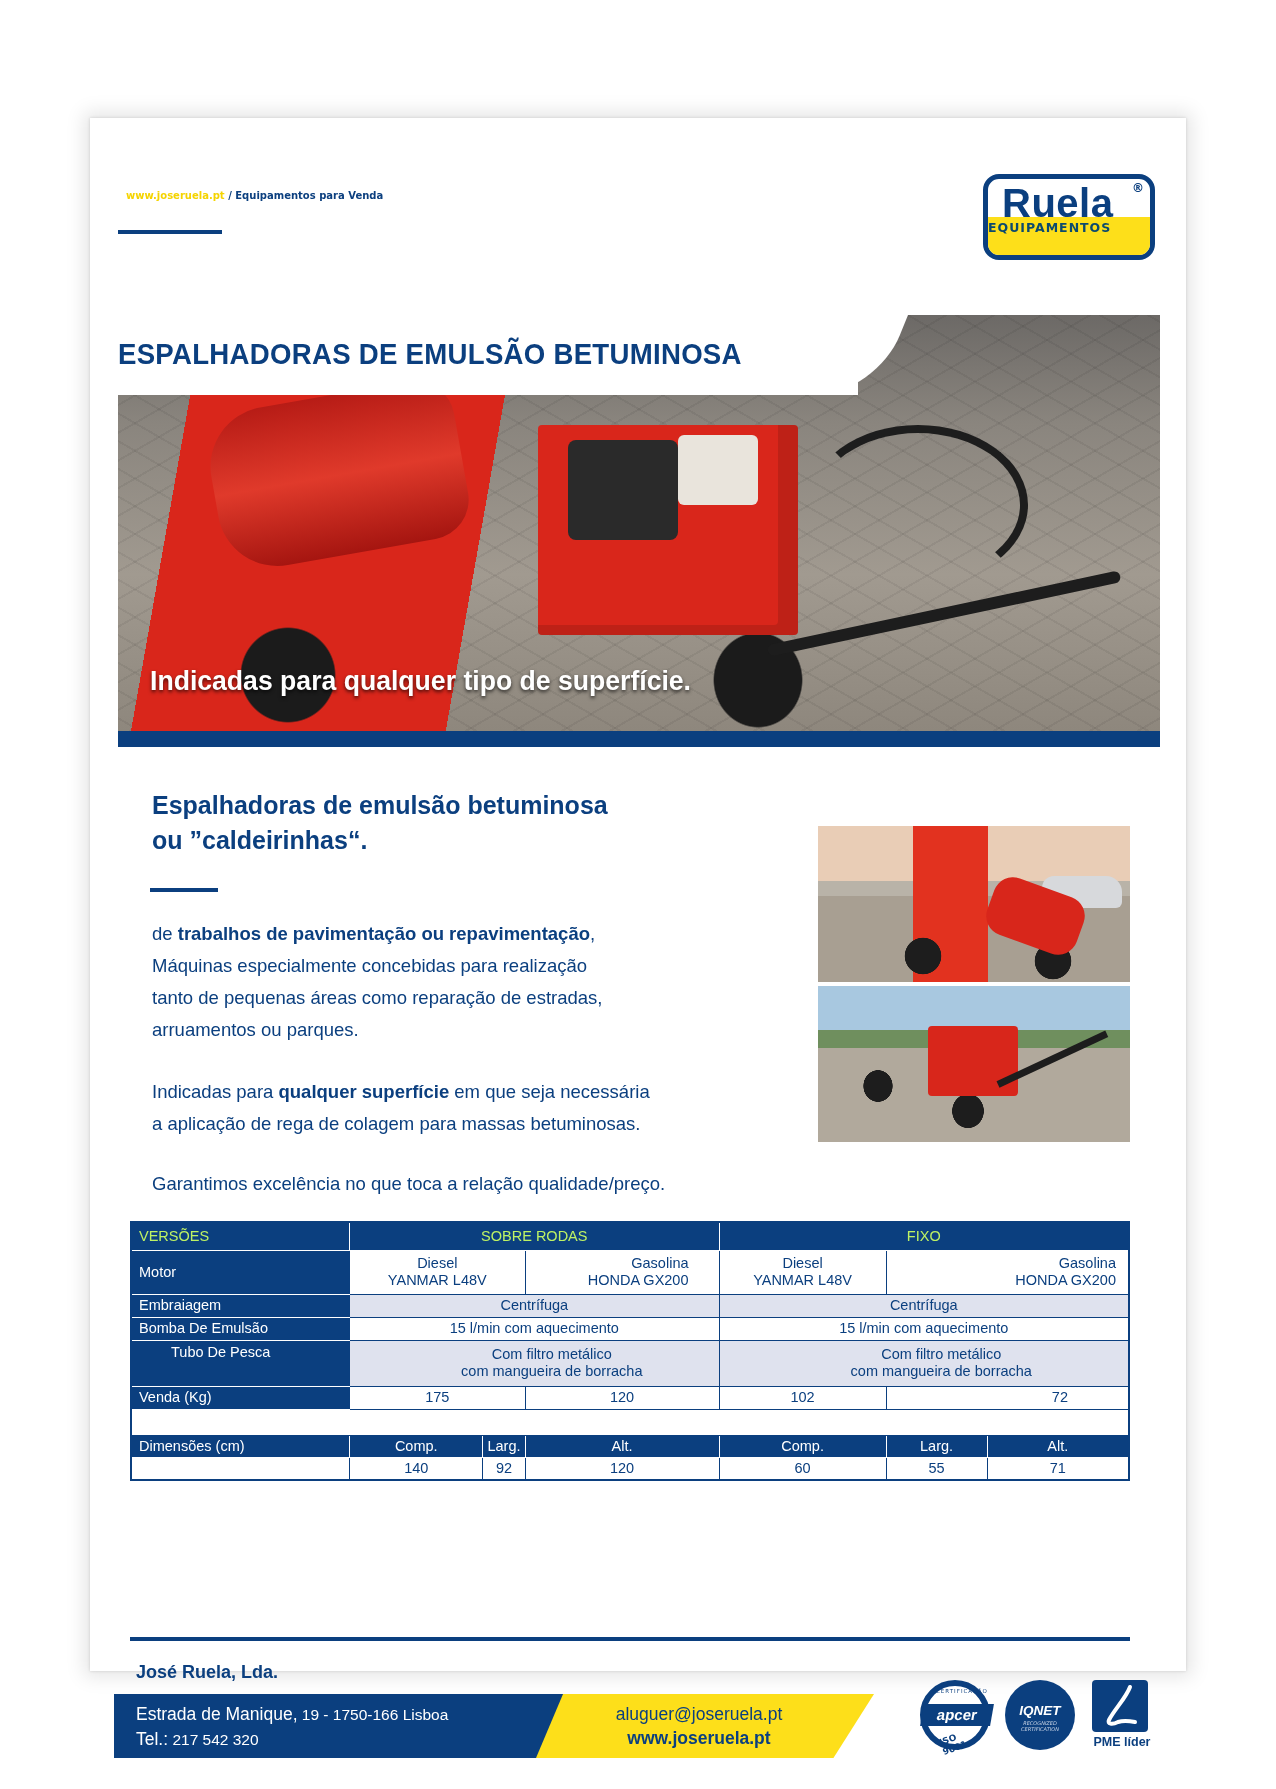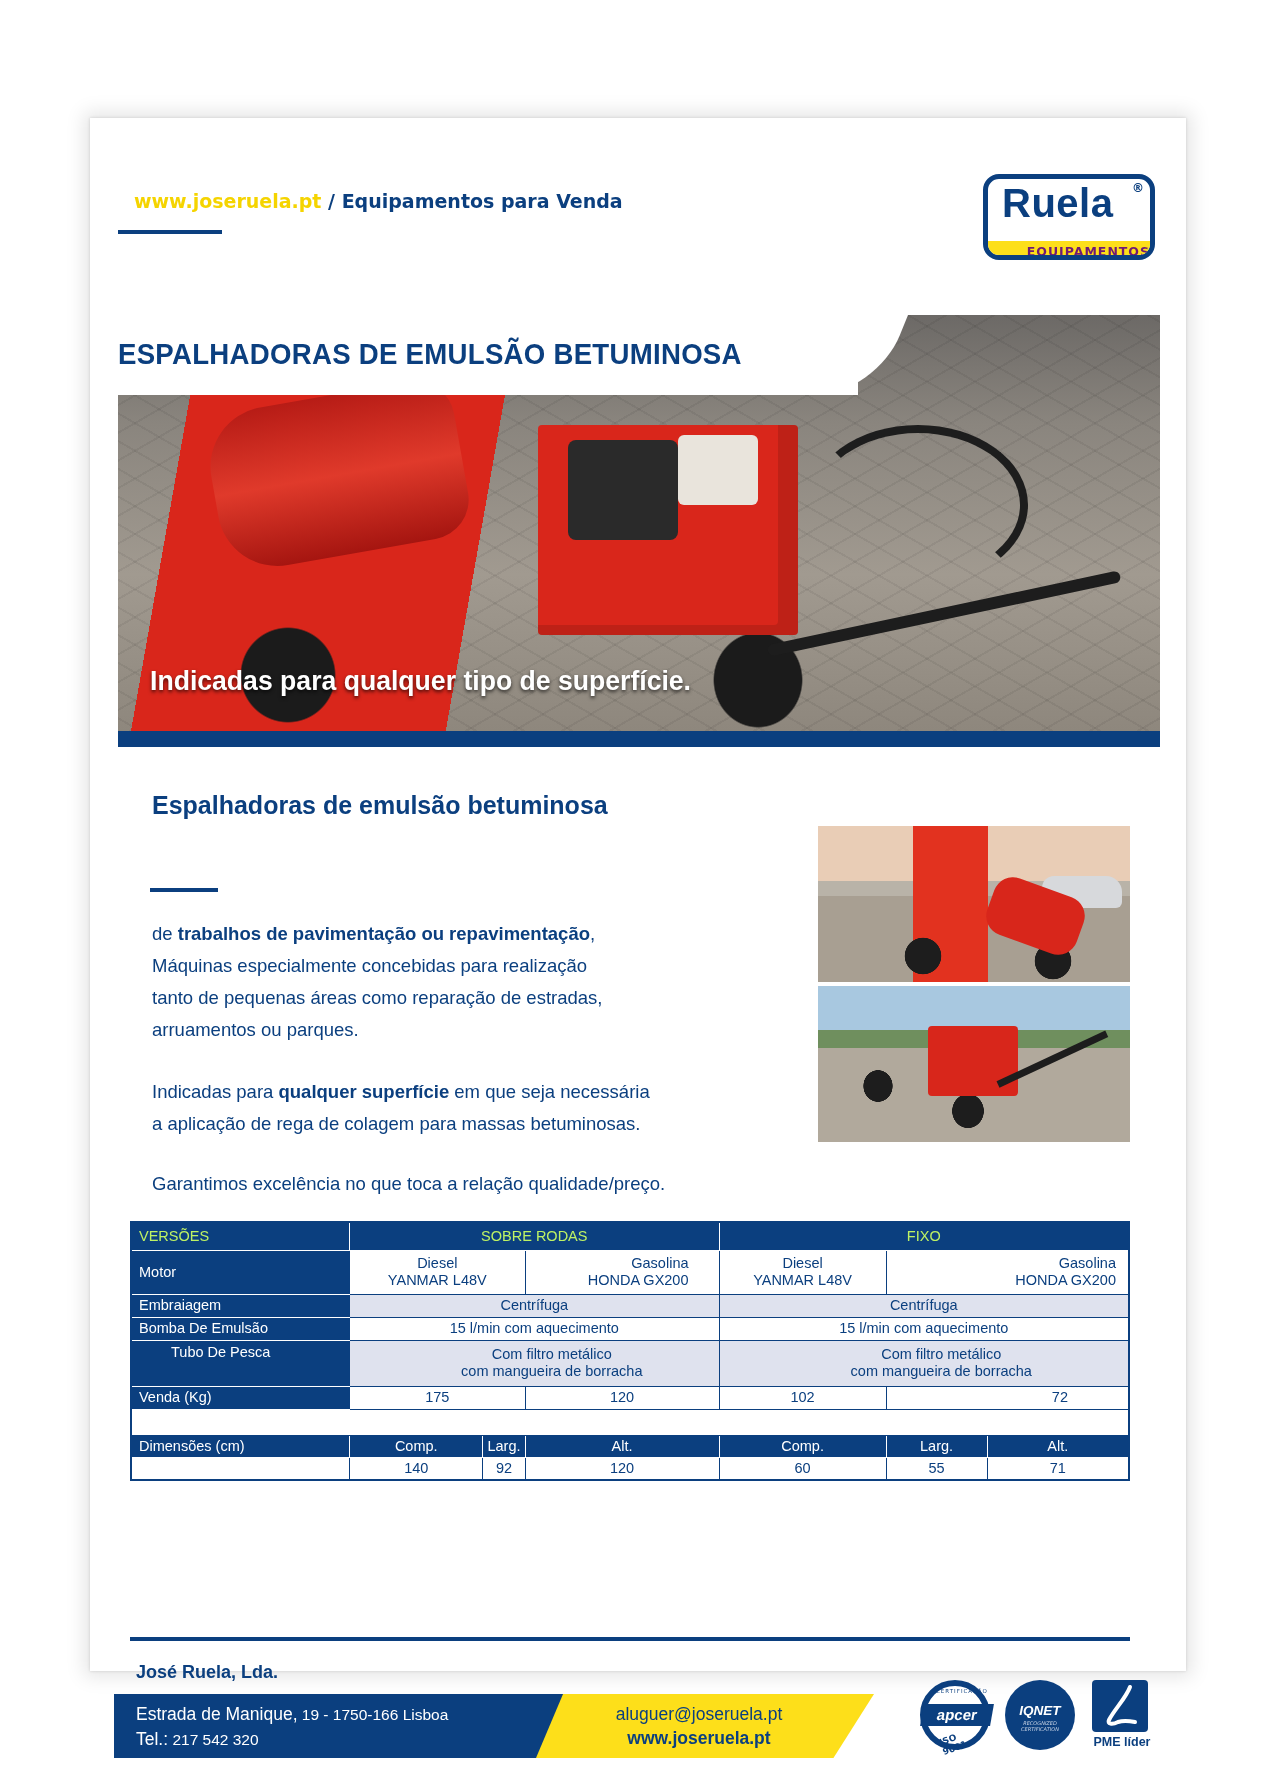--- a/index.html
+++ b/index.html
@@ -7,29 +7,29 @@
   body { font-family: "DejaVu Sans", sans-serif; color: #0b3f7f; position: relative; }
 
   .sheet {
     position: absolute; left: 90px; top: 118px; width: 1096px; height: 1553px;
     background: #fff;
     box-shadow: 0 0 18px 6px rgba(0,0,0,0.10), 0 0 3px rgba(0,0,0,0.15);
   }
   .abs { position: absolute; }
 
   
-  .crumb { left: 44px; top: 72px; font-size: 19px; font-weight: bold; white-space: nowrap; }
+  .crumb { left: 36px; top: 72px; font-size: 10px; font-weight: bold; white-space: nowrap; }
   .crumb .site { color: #f5d400; }
   .crumb .sep, .crumb .section { color: #0b3f7f; }
   .crumb-rule { left: 28px; top: 112px; width: 104px; height: 4px; background: #0b3f7f; }
 
   .logo { left: 893px; top: 56px; width: 172px; height: 86px; border: 5px solid #0b3f7f; border-radius: 16px; background: #fff; overflow: hidden; }
   .logo .word { position: absolute; left: 14px; top: 2px; font-size: 40px; font-weight: bold; color: #0b3f7f; letter-spacing: 0.5px; font-family: "Liberation Sans", sans-serif; }
   .logo .reg { position: absolute; right: 6px; top: 2px; font-size: 12px; font-weight: bold; color: #0b3f7f; }
-  .logo .band { position: absolute; left: 0; right: 0; bottom: 0; height: 14px; background: #fddf1a; color: #701a75; font-weight: bold; font-size: 12.5px; text-align: right; line-height: 22px; letter-spacing: 1px; }
+  .logo .band { position: absolute; left: 0; right: 0; bottom: 0; height: 38px; background: #fddf1a; color: #0c4a6e; font-weight: bold; font-size: 12.5px; text-align: left; line-height: 22px; letter-spacing: 1px; }
 
   
   .hero { left: 28px; top: 197px; width: 1042px; height: 432px; overflow: hidden; }
   .hero-photo { position: absolute; inset: 0;
     background:
       radial-gradient(ellipse 80px 80px at 170px 360px, #1b1b1b 0 58%, transparent 60%),
       radial-gradient(ellipse 30px 30px at 170px 360px, #9aa1a6 0 90%, transparent 92%),
       radial-gradient(ellipse 75px 80px at 640px 365px, #1b1b1b 0 58%, transparent 60%),
       radial-gradient(ellipse 32px 34px at 640px 365px, #9aa1a6 0 90%, transparent 92%),
       linear-gradient(100deg, transparent 0 85px, #d9261b 85px 395px, transparent 395px),
@@ -149,20 +149,21 @@
     </div>
     <div class="title-mask"></div>
     <div class="title-curve"></div>
     <h1 class="page-title">ESPALHADORAS DE EMULSÃO BETUMINOSA</h1>
     <div class="hero-caption">Indicadas para qualquer tipo de superfície.</div>
     <div class="hero-bar"></div>
   </div>
 
   <div class="abs subhead">
     <div>Espalhadoras de emulsão betuminosa</div>
+    <div>ou ”caldeirinhas“.</div>
   </div>
   <div class="abs sub-rule"></div>
 
   <div class="abs para p1">
     <div><span>de </span><b>trabalhos de pavimentação  ou repavimentação</b><span>,</span></div>
     <div>Máquinas especialmente concebidas para realização</div>
     <div>tanto de pequenas áreas como reparação de estradas,</div>
     <div>arruamentos ou parques.</div>
   </div>
   <div class="abs para p2">

